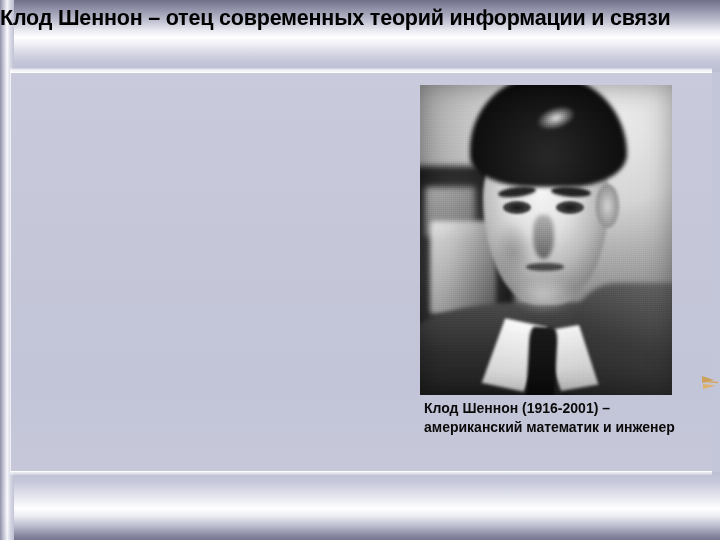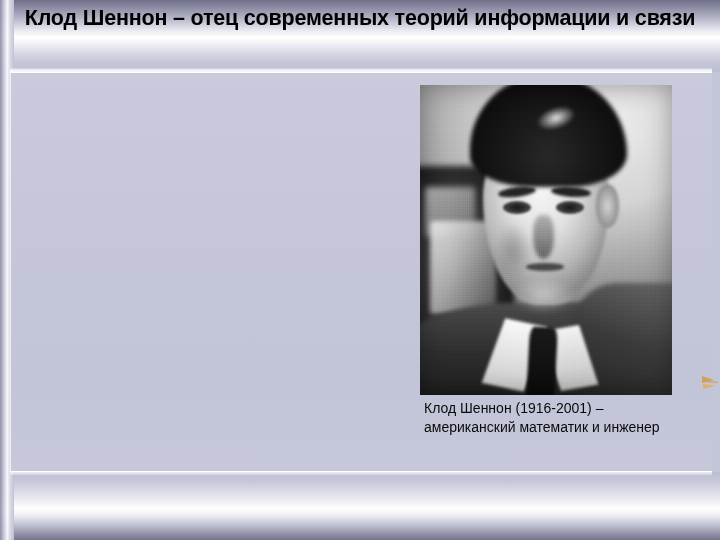--- a/index.html
+++ b/index.html
@@ -96,21 +96,21 @@
     left: 0; bottom: -3px;
     width: 702px; height: 4px;
     background: linear-gradient(to bottom, rgba(255,255,255,0.9), rgba(255,255,255,0.25));
   }
 
   
   .title {
     position: absolute;
     left: 0; top: 4px;
     width: 720px;
-    text-align: center;
+    text-align: left;
     font-size: 21.5px;
     font-weight: bold;
     line-height: 29px;
     color: #000000;
     letter-spacing: -0.2px;
     z-index: 5;
   }
 
   
   .body-text {
@@ -310,21 +310,21 @@
     box-shadow: inset 0 0 26px rgba(0,0,0,0.32);
   }
 
   
   .caption {
     position: absolute;
     left: 424px;
     top: 399px;
     width: 262px;
     font-size: 14px;
-    font-weight: normal;
+    font-weight: bold;
     line-height: 19px;
     color: #0a0a0a;
     z-index: 6;
   }
 
   
   .deco {
     position: absolute;
     left: 700px;
     top: 372px;

